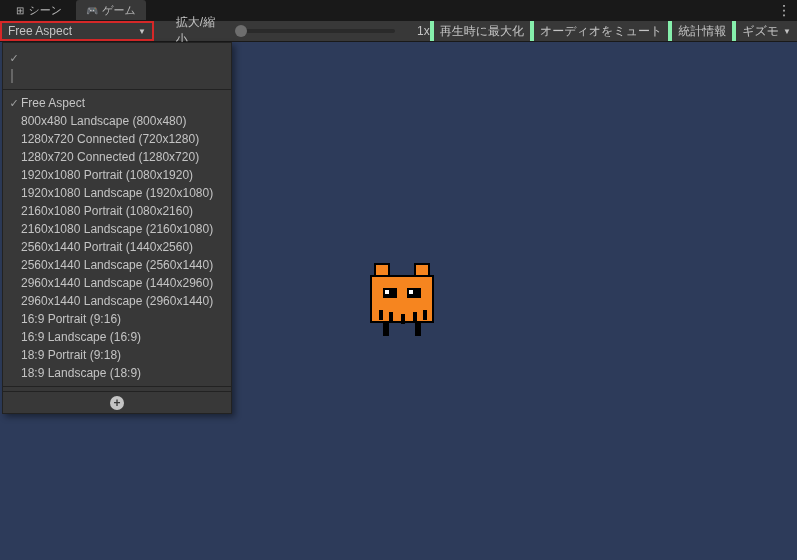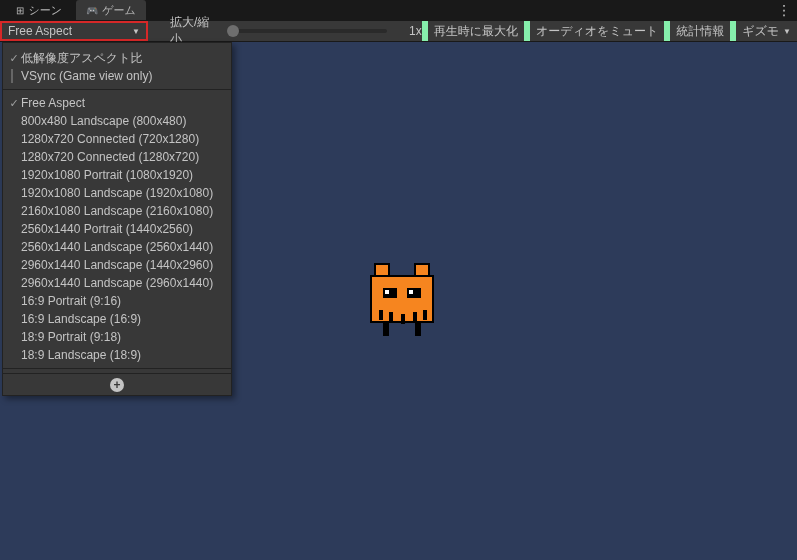--- a/index.html
+++ b/index.html
@@ -57,21 +57,21 @@
   }
   .slider-knob {
     position: absolute; left: 0; top: -4px;
     width: 12px; height: 12px;
     background: #6e6e6e; border-radius: 50%;
   }
   .scale-val { margin-left: 18px; margin-right: auto; }
   .tb-btn {
     padding: 0 6px; height: 100%;
     display: flex; align-items: center;
-    border-left: 6px solid #86efac;
+    border-left: 4px solid #86efac;
     cursor: pointer;
     white-space: nowrap;
   }
   .gizmo-arrow { font-size: 8px; margin-left: 4px; }
   .game-view {
     position: absolute; left: 0; top: 42px;
     width: 797px; height: 518px;
     background: #2d3b5a;
   }
   .sprite { position: absolute; left: 363px; top: 218px; }
@@ -173,25 +173,23 @@
 
       <rect x="20" y="62" width="6" height="14" fill="#000"></rect>
       <rect x="52" y="62" width="6" height="14" fill="#000"></rect>
     </g>
   </svg>
 </div>
 
 <div class="dropdown-panel">
   <div class="dd-row">
     <span class="check">✓</span>
-    <span>低解像度アスペクト比</span>
   </div>
   <div class="dd-row">
     <span class="check"><span class="checkbox"></span></span>
-    <span>VSync (Game view only)</span>
   </div>
   <div class="dd-sep"></div>
   <div id="dd-items">
       <div class="dd-row">
         <span class="check">✓</span>
         <span>Free Aspect</span>
       </div>
       <div class="dd-row">
         <span class="check"></span>
         <span>800x480 Landscape (800x480)</span>
@@ -204,20 +202,24 @@
         <span class="check"></span>
         <span>1280x720 Connected (1280x720)</span>
       </div>
       <div class="dd-row">
         <span class="check"></span>
         <span>1920x1080 Portrait (1080x1920)</span>
       </div>
       <div class="dd-row">
         <span class="check"></span>
         <span>1920x1080 Landscape (1920x1080)</span>
+      </div>
+      <div class="dd-row">
+        <span class="check"></span>
+        <span>2160x1080 Portrait (1080x2160)</span>
       </div>
       <div class="dd-row">
         <span class="check"></span>
         <span>2160x1080 Landscape (2160x1080)</span>
       </div>
       <div class="dd-row">
         <span class="check"></span>
         <span>2560x1440 Portrait (1440x2560)</span>
       </div>
       <div class="dd-row">

